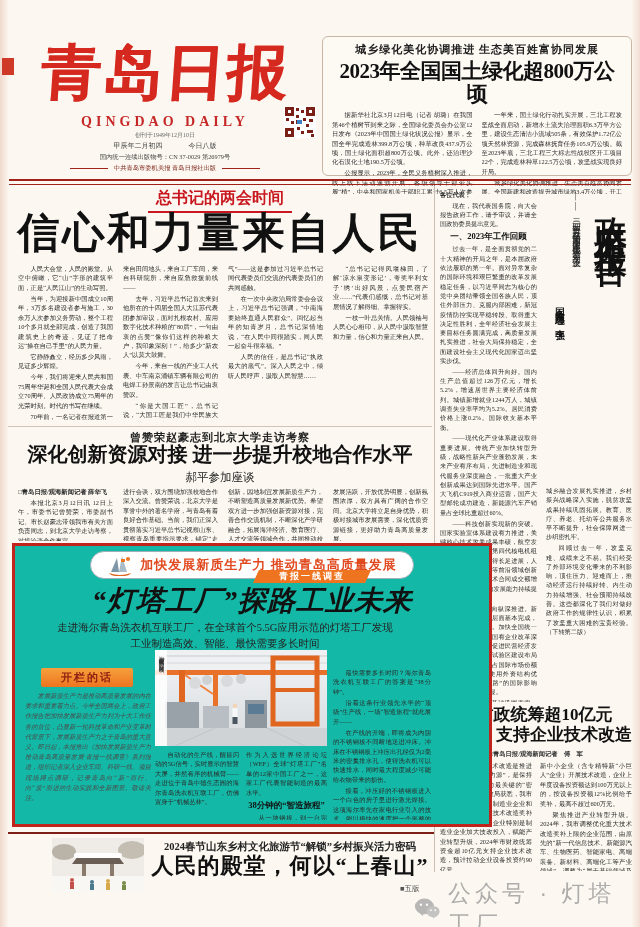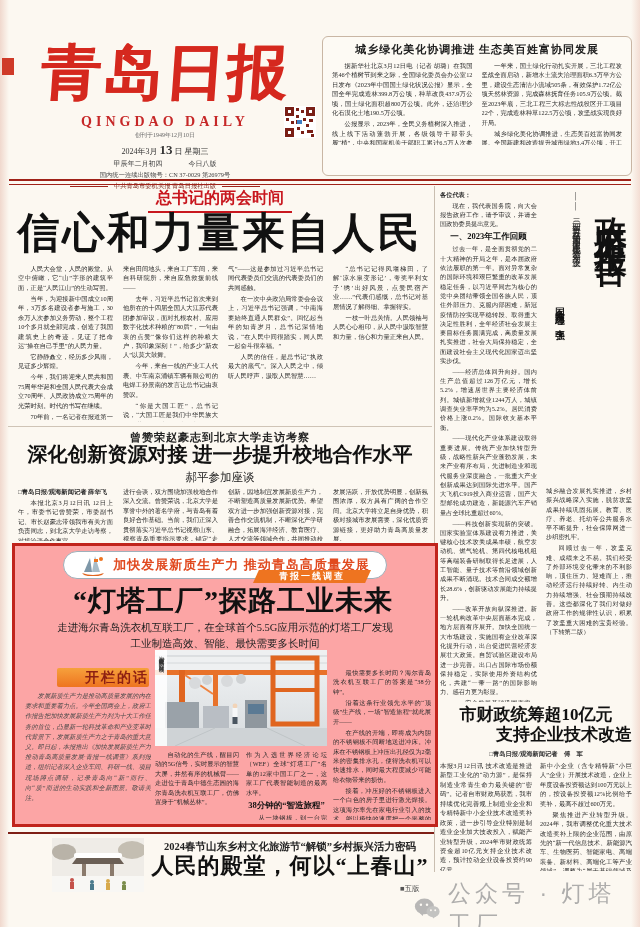--- a/index.html
+++ b/index.html
@@ -69,36 +69,36 @@
   .gov-title{font-size:32px;font-weight:900;letter-spacing:7px;margin:0 0 0 6px;}
   .gov-subtitle{font-size:8.5px;letter-spacing:1.5px;margin-left:5px;color:#222;}
   .gov-author{font-size:9.5px;font-weight:bold;letter-spacing:2px;margin-top:108px;}
 
   
   .fin-head{position:absolute;left:440px;width:192px;font-size:17px;}
   .fin-byline{position:absolute;left:440px;top:750px;width:192px;text-align:center;font-size:6.3px;color:#333;}
   .fin-cols{left:440px;top:761px;width:192px;height:110px;gap:8px;}
 
   
-  .redbox{position:absolute;left:12px;top:543px;width:426px;height:284px;border:3px solid #c0241c;
-          background:#fca5a5;box-sizing:border-box;}
+  .redbox{position:absolute;left:12px;top:543px;width:480px;height:284px;border:3px solid #c0241c;
+          background:#14b8a6;box-sizing:border-box;}
   .banner{position:relative;margin:5px auto 0;width:max-content;display:flex;align-items:center;gap:7px;
           border:1.5px solid #9fb0ba;border-radius:14px;padding:2px 16px;background:#fff;}
   .banner-text{font-size:13px;font-weight:900;color:#e1491f;letter-spacing:1px;
                font-family:"Liberation Sans","DejaVu Sans",sans-serif;}
   .ribbon{position:absolute;left:238px;top:24px;width:118px;height:13px;background:#ee7420;
           clip-path:polygon(5% 0,100% 0,95% 100%,0 100%);color:#fff;font-size:9px;font-weight:bold;
           text-align:center;line-height:13px;letter-spacing:2px;
           font-family:"Liberation Sans","DejaVu Sans",sans-serif;}
-  .lh-head{position:absolute;left:8px;top:40px;width:100%;font-size:28px;letter-spacing:1px;}
+  .lh-head{position:absolute;left:0;top:40px;width:100%;font-size:28px;letter-spacing:1px;font-style:italic;}
   .lh-sub{position:absolute;left:20px;top:74px;width:380px;text-align:center;font-size:10.5px;line-height:1.55;color:#222;}
   .lh-byline{position:absolute;left:0;top:110px;width:100%;text-align:center;font-size:6.3px;color:#333;}
   .intro-col{position:absolute;left:10px;top:122px;width:126px;}
-  .intro-title{width:92px;height:19px;margin:0 0 4px 32px;background:linear-gradient(#f6a13c,#ee7420);
-               color:#8d1f12;font-size:14px;font-weight:900;text-align:right;line-height:19px;
+  .intro-title{width:92px;height:19px;margin:0 0 4px 16px;background:linear-gradient(#f6a13c,#ee7420);
+               color:#8d1f12;font-size:11px;font-weight:900;text-align:center;line-height:19px;
                border-radius:2px;letter-spacing:2px;}
   .intro-text{font-size:6.3px;line-height:1.62;font-style:italic;color:#4a4a4a;text-align:justify;height:128px;overflow:hidden;}
   .intro-text p{margin:0;text-indent:2em;}
   .lh-photo{position:absolute;left:140px;top:104px;width:172px;height:96px;overflow:hidden;background:#dfe3e6;}
   .photo-cap{position:absolute;left:0;top:0;bottom:0;width:10px;background:rgba(255,255,255,.85);
              writing-mode:vertical-rl;font-size:5.5px;color:#333;padding:2px 1px;letter-spacing:.5px;overflow:hidden;}
   .lh-right{position:absolute;left:318px;top:122px;width:98px;height:152px;}
   .lh-midA{position:absolute;left:140px;top:204px;width:84px;height:70px;}
   .lh-midB{position:absolute;left:231px;top:204px;width:81px;height:70px;}
   .pull-quote{font-size:8.5px;font-weight:900;text-align:center;margin:3px 0;text-indent:0 !important;color:#111;}
@@ -120,23 +120,20 @@
 
 <div class="page">
   <div class="edge edge-l"></div>
   <div class="edge edge-r"></div>
   <div class="red-mark"></div>
 
   <header class="masthead">
     <div class="m-title">青岛日报</div>
     <div class="m-en">QINGDAO DAILY</div>
     <div class="m-founded">创刊于1949年12月10日</div>
-    <div class="m-date">
-      <span>2024年3月</span><span class="m-day">13</span><span>日 星期三</span>
-    </div>
     <div class="m-lunar">
       <span>甲辰年二月初四</span>
       <span>今日八版</span>
     </div>
     <div class="m-issue">国内统一连续出版物号：CN 37-0029 第26979号</div>
     <div class="m-pub">
       <span class="dash"></span>
       <span>中共青岛市委机关报 青岛日报社出版</span>
       <span class="dash"></span>
     </div>
@@ -162,20 +159,21 @@
           <rect x="17" y="25" width="3" height="3"></rect>
           <rect x="23" y="24" width="6" height="3"></rect>
           <rect x="27" y="28" width="3" height="3"></rect>
       </g>
       <rect x="13" y="14" width="5" height="4" fill="#3f7fc4"></rect>
     </svg>
   </header>
 
   <section class="greening">
     <div class="kicker">城乡绿化美化协调推进 生态美百姓富协同发展</div>
+    <div class="headline">2023年全国国土绿化超800万公顷</div>
     <div class="g-cols">
       <div class="col">
         <p>据新华社北京3月12日电（记者 胡璐）在我国第46个植树节到来之际，全国绿化委员会办公室12日发布《2023年中国国土绿化状况公报》显示，全国全年完成造林399.8万公顷，种草改良437.9万公顷，国土绿化面积超800万公顷。此外，还治理沙化石漠化土地190.5万公顷。</p>
         <p>公报显示，2023年，全民义务植树深入推进，线上线下活动蓬勃开展，各级领导干部带头履“植”，中央和国家机关干部职工累计6.5万人次参与植树活动，持续推进“互联网＋全民义务植树”，全年上线发布各类尽责活动2.4万个，建成“互联网＋全民义务植树”基地1500多个，初步实现全年尽责、多样尽责、方便尽责。</p>
       </div>
       <div class="col">
         <p>一年来，国土绿化行动扎实开展，三北工程攻坚战全面启动，新增水土流失治理面积6.3万平方公里，建设生态清洁小流域505条，有效保护1.72亿公顷天然林资源，完成森林抚育任务105.9万公顷。截至2023年底，三北工程三大标志性战役区开工项目22个，完成造林种草122.5万公顷，攻坚战实现良好开局。</p>
         <p>城乡绿化美化协调推进，生态美百姓富协同发展。全国新建和改造提升城市绿地3.4万公顷，开工建设“口袋公园”4128个，建设绿道5325公里，推进农村“四旁”植树和庭院绿化，村庄绿化覆盖率达32.01%，开展古树名木保护专项行动，新增18处国际重要湿地和29处国家重要湿地。</p>
       </div>
     </div>

